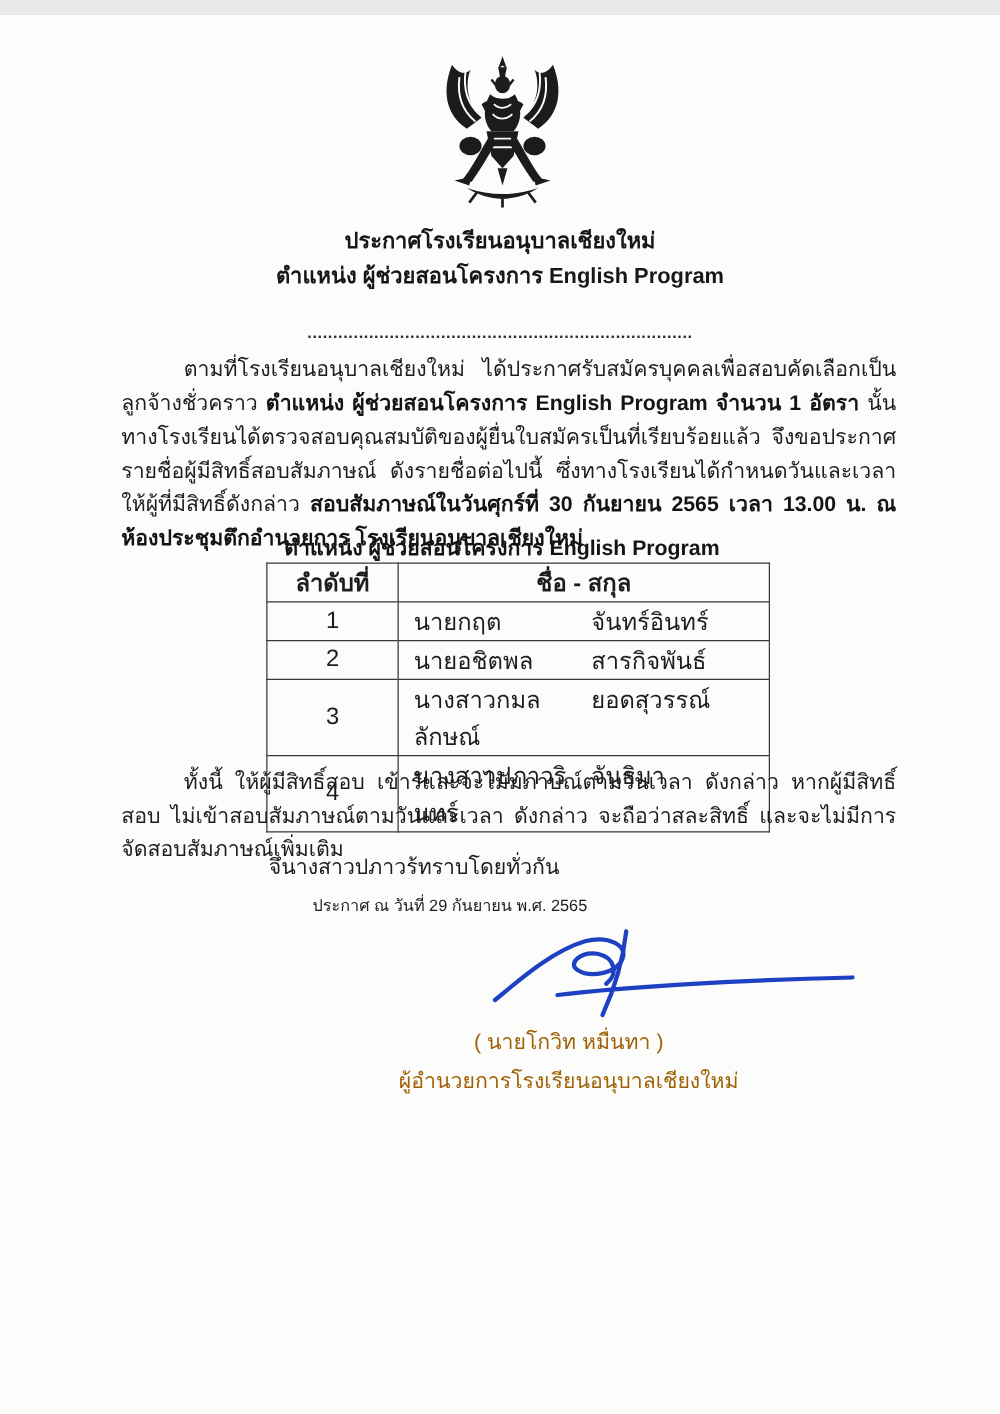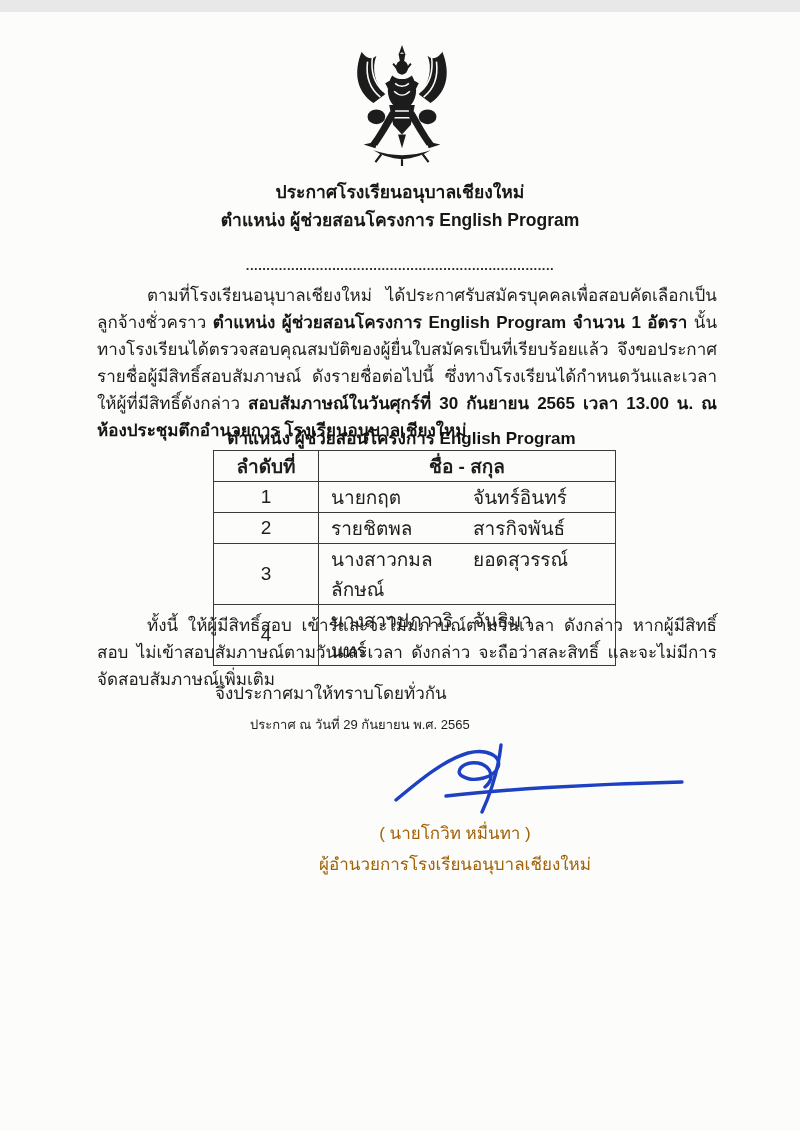--- a/index.html
+++ b/index.html
@@ -191,21 +191,21 @@
           <div class="name-wrap">
               <span class="name-first">นายกฤต</span>
               <span class="name-last">จันทร์อินทร์</span>
             </div>
         </td>
       </tr>
       <tr>
         <td class="cell-no">2</td>
         <td class="cell-name">
           <div class="name-wrap">
-              <span class="name-first">รายชิตพล</span>
+              <span class="name-first">นายอชิตพล</span>
               <span class="name-last">สารกิจพันธ์</span>
             </div>
         </td>
       </tr>
       <tr>
         <td class="cell-no">3</td>
         <td class="cell-name">
           <div class="name-wrap">
               <span class="name-first">นางสาวกมลลักษณ์</span>
               <span class="name-last">ยอดสุวรรณ์</span>
@@ -218,21 +218,21 @@
           <div class="name-wrap">
               <span class="name-first">นางสาวปภาวรินทร์</span>
               <span class="name-last">จันธิมา</span>
             </div>
         </td>
       </tr>
     </tbody>
   </table>
 
   <div class="para para-2">ทั้งนี้ ให้ผู้มีสิทธิ์สอบ เข้ารัและจะไมัมภาษณ์ตามวันเวลา ดังกล่าว หากผู้มีสิทธิ์สอบ ไม่เข้าสอบสัมภาษณ์ตามวันและเวลา ดังกล่าว จะถือว่าสละสิทธิ์ และจะไม่มีการจัดสอบสัมภาษณ์เพิ่มเติม</div>
-  <div class="notice-line">จึงประกาศมาให้ทราบโดยทั่วกัน</div>
+  <div class="notice-line">จึนางสาวปภาวร้ทราบโดยทั่วกัน</div>
   <div class="date-line">ประกาศ ณ วันที่ 29 กันยายน พ.ศ. 2565</div>
 
   <svg class="signature-svg" viewBox="0 0 305 78" aria-hidden="true">
     <g fill="none" stroke="#1d41c2" stroke-width="3.4" stroke-linecap="round" stroke-linejoin="round">
       <path d="M8,62 C32,42 56,22 80,15 C100,10 114,19 110,29 C106,40 85,45 74,38 C66,33 76,23 90,25 C104,28 107,41 97,49"></path>
       <path d="M113,7 C111,25 105,50 94,74"></path>
       <path d="M58,58 C108,52 200,46 294,44"></path>
     </g>
   </svg>
   <div class="signer">

